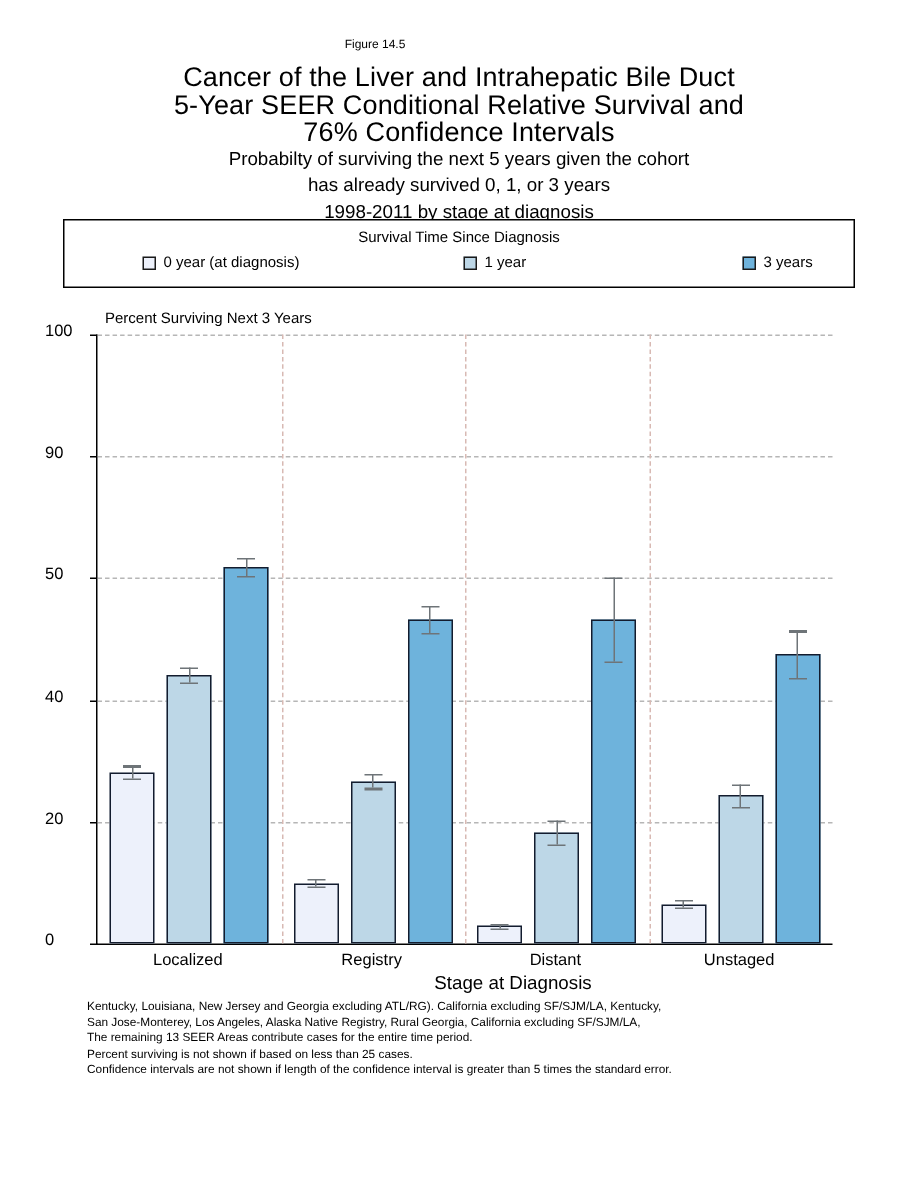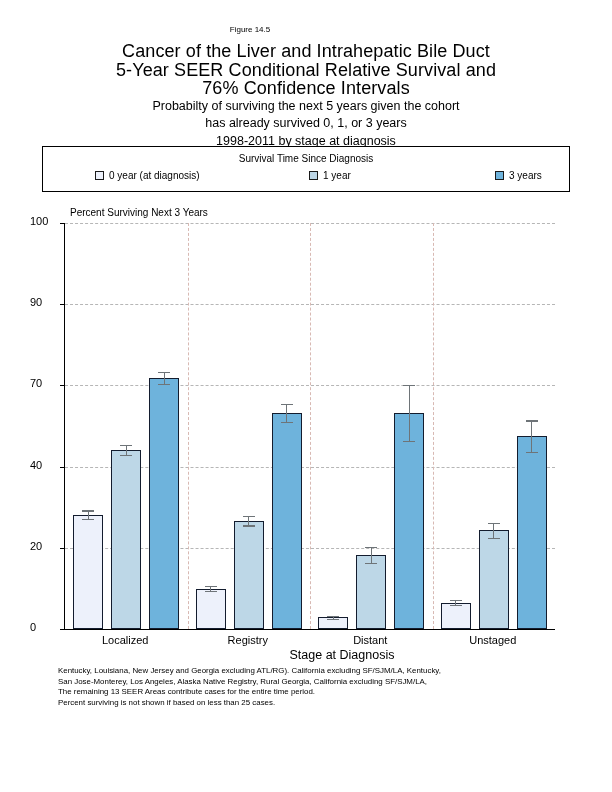--- a/index.html
+++ b/index.html
@@ -207,21 +207,21 @@
 
 <div id="axis-inner-label">Percent Surviving Next 3 Years</div>
 
 <div id="ytick-wrap">
     <div class="ytick-label" style="top: 398px;">0</div>
     <div class="ytick-mark" style="top: 406px; left: 34px;"></div>
     <div class="ytick-label" style="top: 316.8px;">20</div>
     <div class="ytick-mark" style="top: 324.8px; left: 34px;"></div>
     <div class="ytick-label" style="top: 235.6px;">40</div>
     <div class="ytick-mark" style="top: 243.6px; left: 34px;"></div>
-    <div class="ytick-label" style="top: 154.4px;">70</div>
+    <div class="ytick-label" style="top: 154.4px;">50</div>
     <div class="ytick-mark" style="top: 162.4px; left: 34px;"></div>
     <div class="ytick-label" style="top: 73.2px;">90</div>
     <div class="ytick-mark" style="top: 81.2px; left: 34px;"></div>
     <div class="ytick-label" style="top: -8px;">100</div>
     <div class="ytick-mark" style="top: 0px; left: 34px;"></div>
   </div>
 
 <div id="plot-area">
     <div class="gridline" style="top: 324.8px;"></div>
     <div class="gridline" style="top: 243.6px;"></div>
@@ -281,18 +281,19 @@
     <div class="errcap" style="left: 460.75px; top: 228.578px; width: 12px;"></div>
   </div>
 
 <div id="xaxis-title">Stage at Diagnosis</div>
 
 <div id="footnote">
   <div>Kentucky, Louisiana, New Jersey and Georgia excluding ATL/RG). California excluding SF/SJM/LA, Kentucky,</div>
   <div>San Jose-Monterey, Los Angeles, Alaska Native Registry, Rural Georgia, California excluding SF/SJM/LA,</div>
   <div>The remaining 13 SEER Areas contribute cases for the entire time period.</div>
   <div>Percent surviving is not shown if based on less than 25 cases.</div>
+  <div>Confidence intervals are not shown if length of the confidence interval is greater than 5 times the standard error.</div>
 </div>
 
 <div class="xgroup-label" style="left: 64px; width: 122.5px;">Localized</div>
 <div class="xgroup-label" style="left: 186.5px; width: 122.5px;">Registry</div>
 <div class="xgroup-label" style="left: 309px; width: 122.5px;">Distant</div>
 <div class="xgroup-label" style="left: 431.5px; width: 122.5px;">Unstaged</div>
 
 </body></html>

